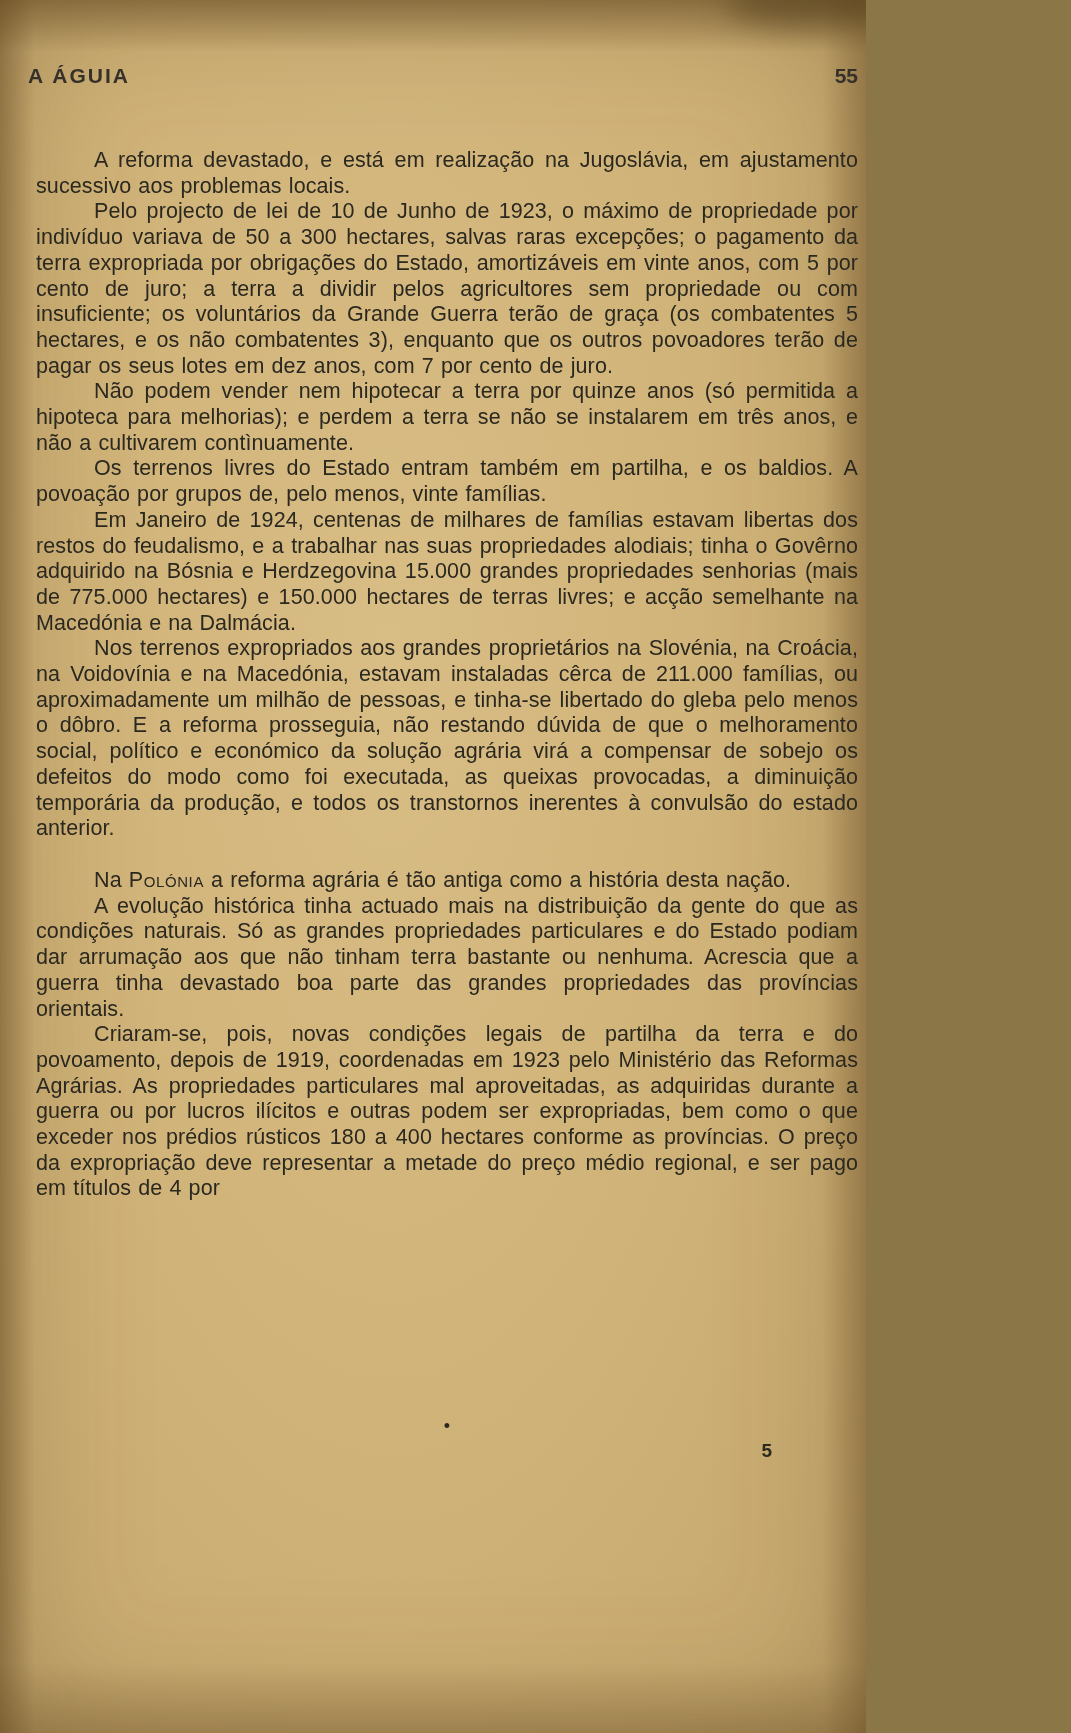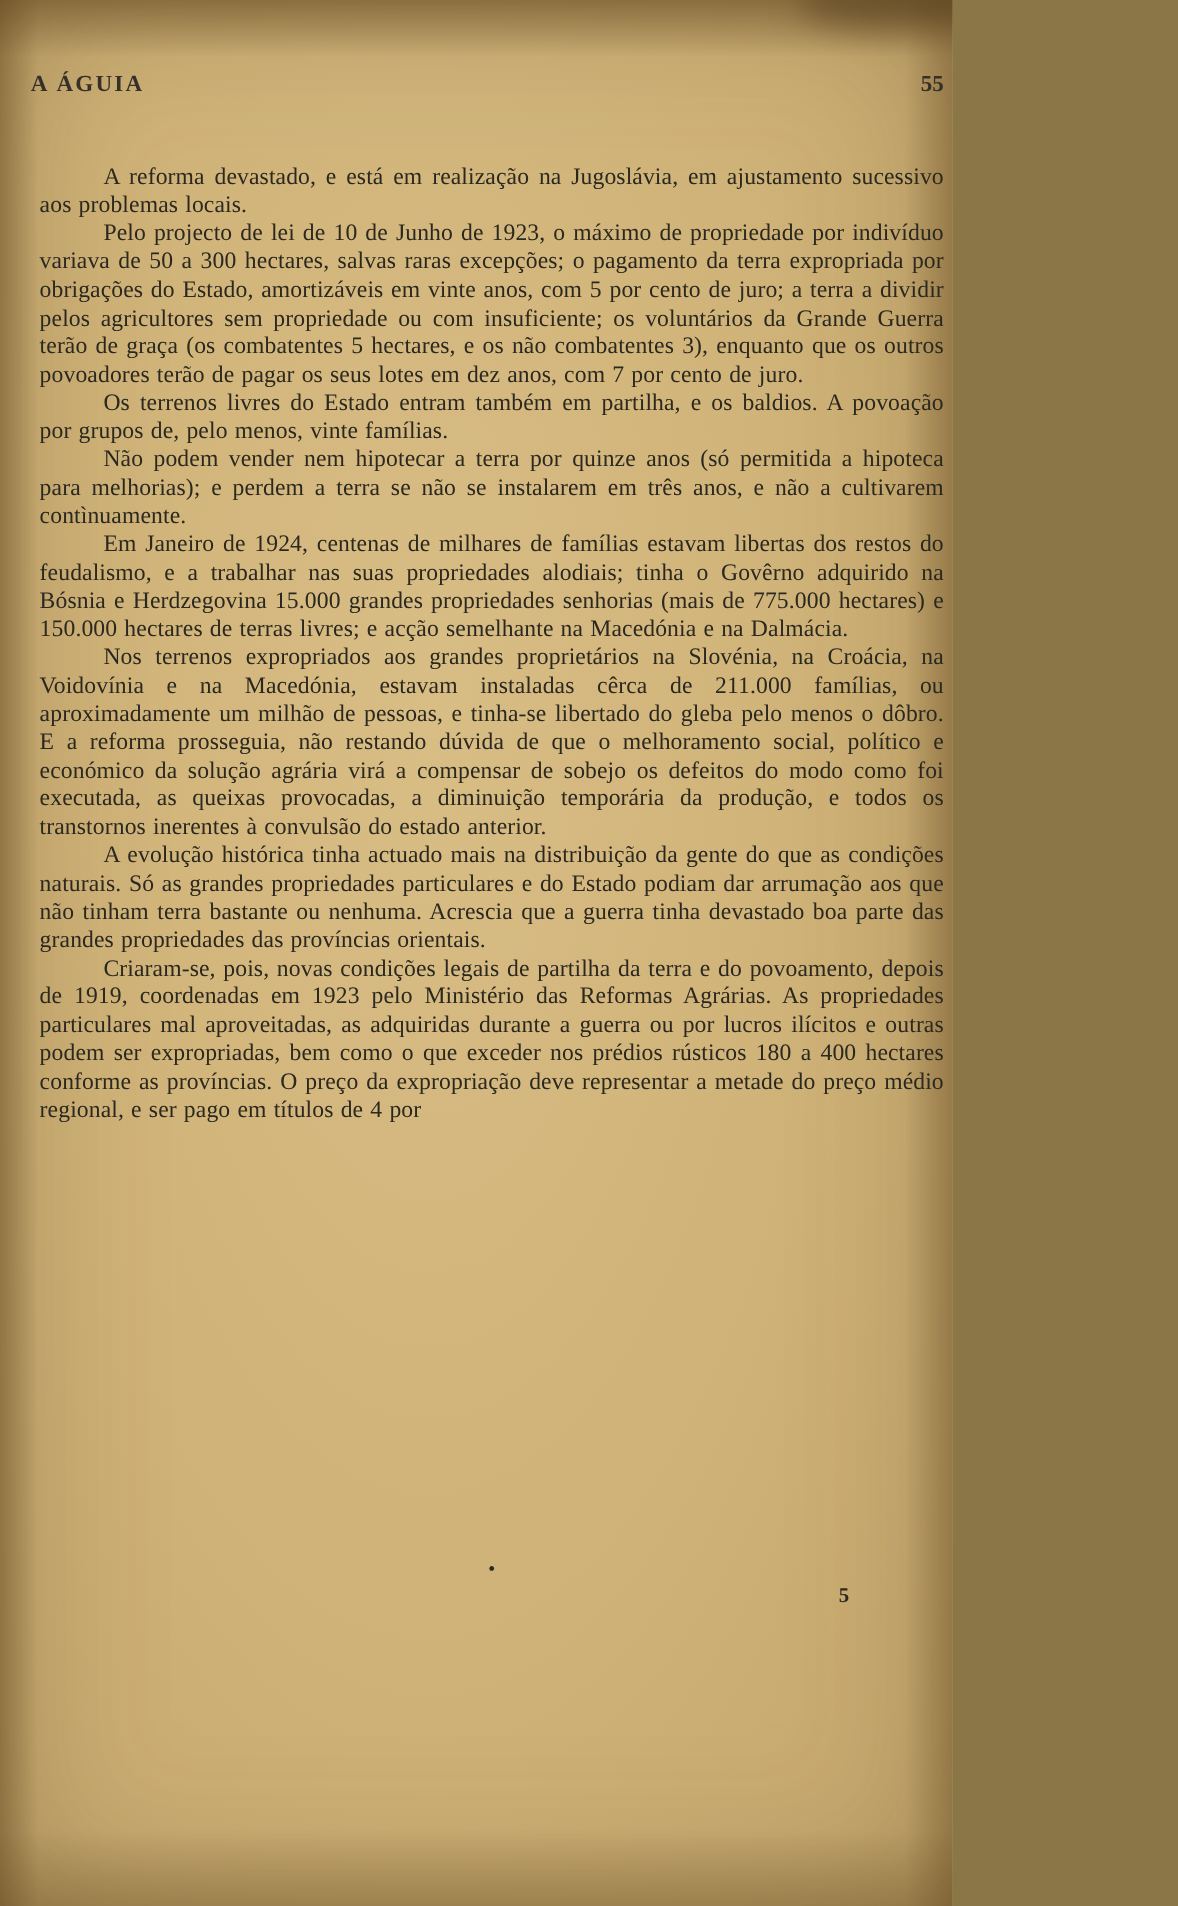--- a/index.html
+++ b/index.html
@@ -5,21 +5,21 @@
   html, body {
     margin: 0;
     padding: 0;
     background: #8a7647;
   }
   .page {
     position: relative;
     width: 866px;
     height: 1733px;
     background: radial-gradient(ellipse at 45% 38%, #d8bd85 0%, #cfb277 55%, #c3a66c 100%);
-    font-family: Liberation Serif, serif;
+    font-family: Liberation Sans, sans-serif;
     color: #2b2820;
     overflow: hidden;
   }
   
   .page::before {
     content: "";
     position: absolute;
     inset: 0;
     pointer-events: none;
     background:
@@ -115,24 +115,25 @@
 
   <div class="running-head">
     <span class="head-title">A ÁGUIA</span>
     <span class="head-page">55</span>
   </div>
 
   <div class="body-text">
 
   <p><span>A reforma devastado, e está em realização na Jugoslávia, em ajustamento sucessivo aos problemas locais.</span></p>
       <p><span>Pelo projecto de lei de 10 de Junho de 1923, o máximo de propriedade por indivíduo variava de 50 a 300 hectares, salvas raras excepções; o pagamento da terra expropriada por obrigações do Estado, amortizáveis em vinte anos, com 5 por cento de juro; a terra a dividir pelos agricultores sem propriedade ou com insuficiente; os voluntários da Grande Guerra terão de graça (os combatentes 5 hectares, e os não combatentes 3), enquanto que os outros povoadores terão de pagar os seus lotes em dez anos, com 7 por cento de juro.</span></p>
+      <p><span>Não podem vender nem hipotecar a terra por quinze anos (só permitida a hipoteca para melhorias); e perdem a terra se não se instalarem em três anos, e não a cultivarem contìnuamente.</span></p>
       <p><span>Os terrenos livres do Estado entram também em partilha, e os baldios. A povoação por grupos de, pelo menos, vinte famílias.</span></p>
-      <p><span>Não podem vender nem hipotecar a terra por quinze anos (só permitida a hipoteca para melhorias); e perdem a terra se não se instalarem em três anos, e não a cultivarem contìnuamente.</span></p>
       <p><span>Em Janeiro de 1924, centenas de milhares de famílias estavam libertas dos restos do feudalismo, e a trabalhar nas suas propriedades alodiais; tinha o Govêrno adquirido na Bósnia e Herdzegovina 15.000 grandes propriedades senhorias (mais de 775.000 hectares) e 150.000 hectares de terras livres; e acção semelhante na Macedónia e na Dalmácia.</span></p>
       <p><span>Nos terrenos expropriados aos grandes proprietários na Slovénia, na Croácia, na Voidovínia e na Macedónia, estavam instaladas cêrca de 211.000 famílias, ou aproximadamente um milhão de pessoas, e tinha-se libertado do gleba pelo menos o dôbro. E a reforma prosseguia, não restando dúvida de que o melhoramento social, político e económico da solução agrária virá a compensar de sobejo os defeitos do modo como foi executada, as queixas provocadas, a diminuição temporária da produção, e todos os transtornos inerentes à convulsão do estado anterior.</span></p>
+      <p class="space-before"><span>Na </span><span class="smallcaps">Polónia</span><span> a reforma agrária é tão antiga como a história desta nação.</span></p>
       <p><span>A evolução histórica tinha actuado mais na distribuição da gente do que as condições naturais. Só as grandes propriedades particulares e do Estado podiam dar arrumação aos que não tinham terra bastante ou nenhuma. Acrescia que a guerra tinha devastado boa parte das grandes propriedades das províncias orientais.</span></p>
       <p><span>Criaram-se, pois, novas condições legais de partilha da terra e do povoamento, depois de 1919, coordenadas em 1923 pelo Ministério das Reformas Agrárias. As propriedades particulares mal aproveitadas, as adquiridas durante a guerra ou por lucros ilícitos e outras podem ser expropriadas, bem como o que exceder nos prédios rústicos 180 a 400 hectares conforme as províncias. O preço da expropriação deve representar a metade do preço médio regional, e ser pago em títulos de 4 por</span></p>
     </div>
 
   <div class="page-footer">
     <span class="footer-mark">•</span>
     <span class="footer-signature">5</span>
   </div>
 
 </div>

